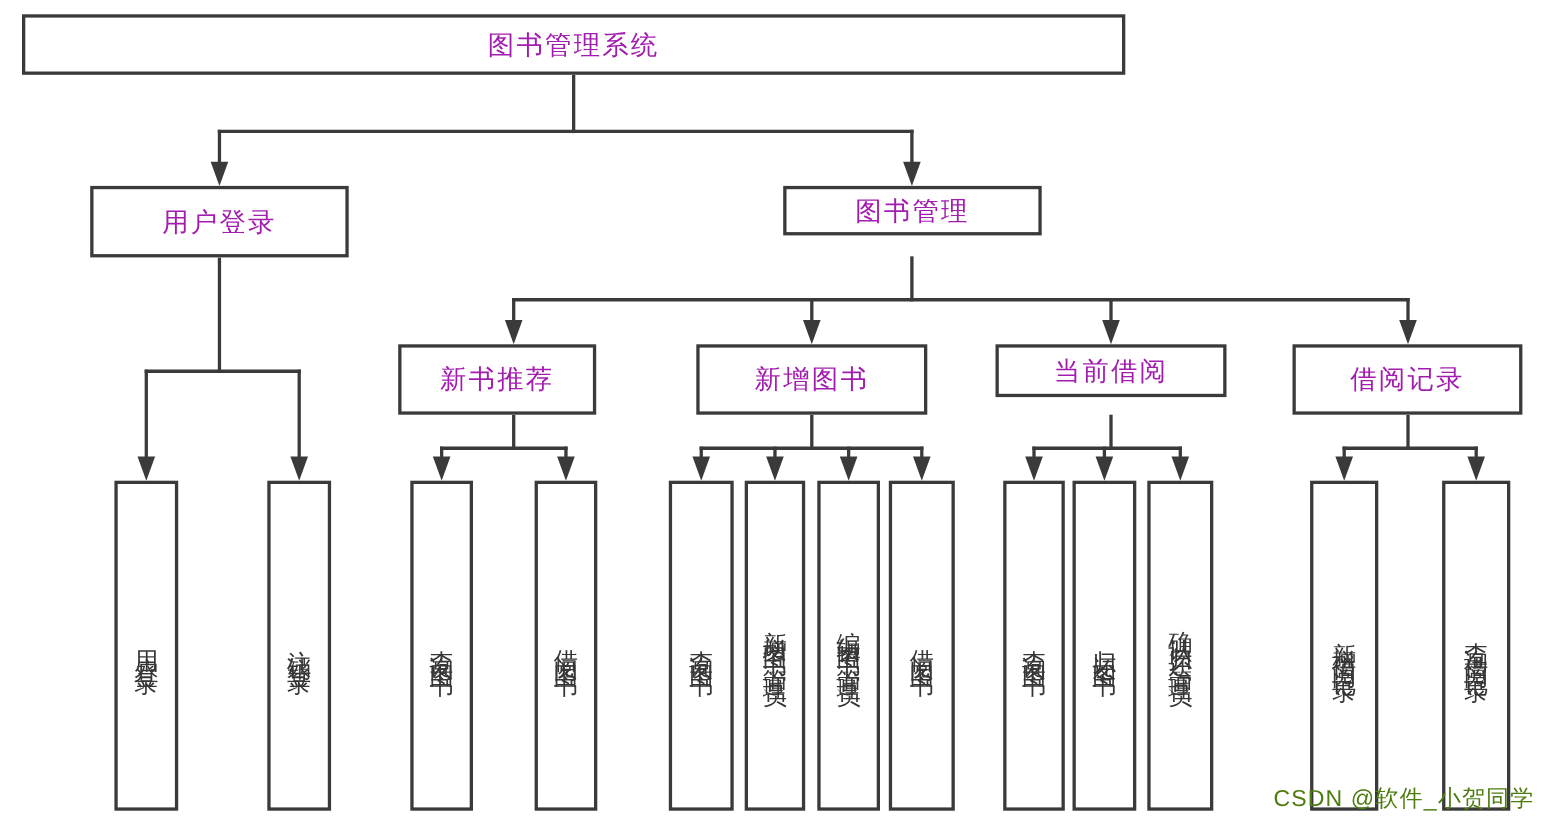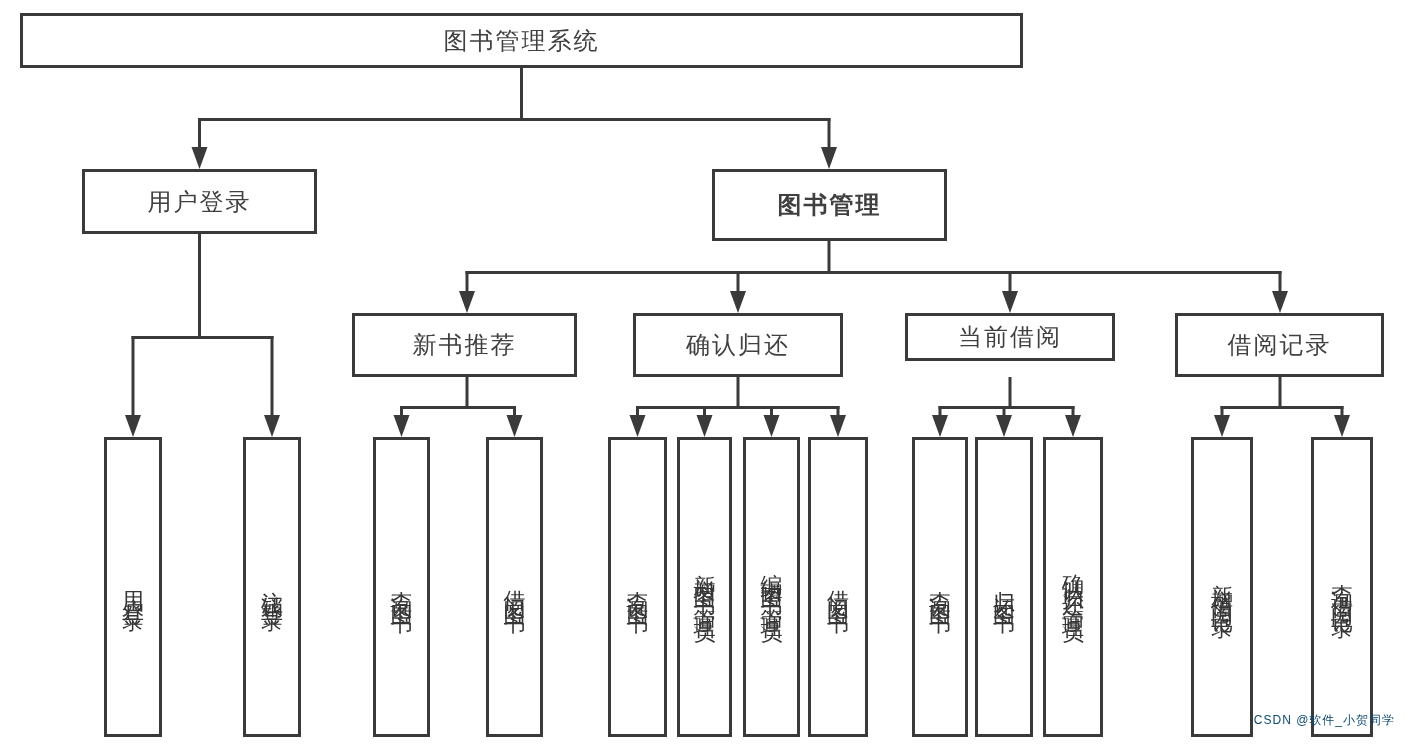--- a/index.html
+++ b/index.html
@@ -29,41 +29,41 @@
     display: flex;
     align-items: center;
     justify-content: center;
     z-index: 2;
     color: #363636;
   }
   .hlabel {
     font-size: 24px;
     letter-spacing: 2px;
     white-space: nowrap;
-    color: #404040;
+    color: #a21caf;
   }
   .root .hlabel { font-size: 24px; }
   .vnode { z-index: 2; }
   .vlabel {
     writing-mode: vertical-rl;
     text-orientation: mixed;
     font-size: 22px;
     letter-spacing: 7px;
     line-height: 1;
     white-space: nowrap;
     color: #363636;
   }
   .watermark {
     position: absolute;
     right: 10px;
     top: 712px;
     z-index: 3;
-    font-size: 12px;
+    font-size: 21px;
     letter-spacing: 1px;
-    color: #0c4a6e;
+    color: #4d7c0f;
     white-space: nowrap;
     text-align: center;
   }
 </style>
 </head>
 <body>
 
 <div class="stage">
 
   <svg class="connectors" width="1405" height="747" viewBox="0 0 1405 747">
@@ -135,29 +135,29 @@
     </g>
   </svg>
 
   <div class="node root" style="left:20px; top:13px; width:1003px; height:55px;">
     <span class="hlabel">图书管理系统</span>
   </div>
 
   <div class="node" style="left:82px; top:169px; width:235px; height:65px;">
     <span class="hlabel">用户登录</span>
   </div>
-  <div class="node" style="left:712px; top:169px; width:235px; height:72px;font-weight:bold;">
+  <div class="node" style="left:712px; top:169px; width:235px; height:45px;">
     <span class="hlabel">图书管理</span>
   </div>
 
-  <div class="node" style="left:352px; top:313px; width:225px; height:64px;">
+  <div class="node" style="left:362px; top:313px; width:180px; height:64px;">
     <span class="hlabel">新书推荐</span>
   </div>
   <div class="node" style="left:633px; top:313px; width:210px; height:64px;">
-    <span class="hlabel">确认归还</span>
+    <span class="hlabel">新增图书</span>
   </div>
   <div class="node" style="left:905px; top:313px; width:210px; height:48px;">
     <span class="hlabel">当前借阅</span>
   </div>
   <div class="node" style="left:1175px; top:313px; width:209px; height:64px;">
     <span class="hlabel">借阅记录</span>
   </div>
 
   <div class="node vnode" style="left:104px; top:437px; width:58px; height:300px;">
     <span class="vlabel">用户登录</span>

